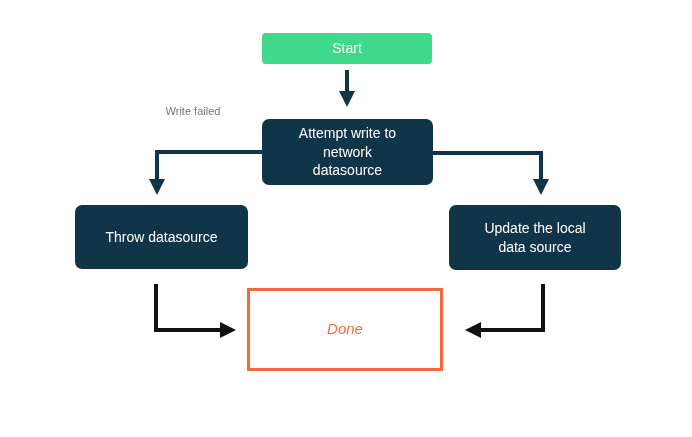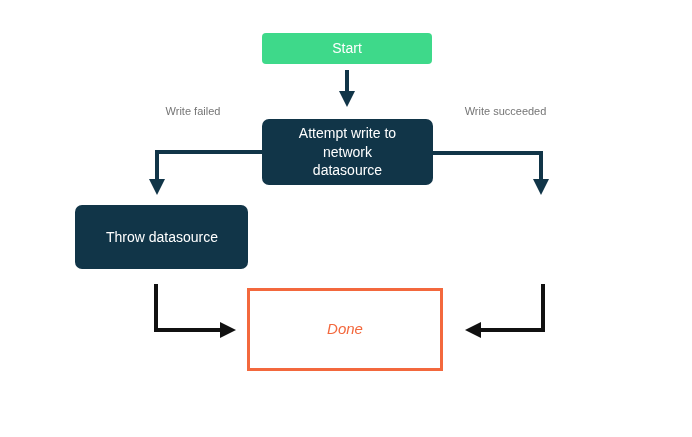--- a/index.html
+++ b/index.html
@@ -36,21 +36,20 @@
     color: #ffffff;
     border-radius: 4px;
     font-size: 14px;
   }
   .node-process {
     background: var(--navy);
     color: #ffffff;
     border-radius: 7px;
     font-size: 14px;
     padding: 6px 30px;
-    justify-content: flex-end;
   }
   .node-attempt { left: 262px; top: 119px; width: 171px; height: 66px; }
   .node-throw   { left: 75px;  top: 205px; width: 173px; height: 64px; }
   .node-update  { left: 449px; top: 205px; width: 172px; height: 65px; }
   .node-done {
     left: 247px; top: 288px; width: 196px; height: 83px;
     background: var(--white);
     border: 3px solid var(--orange);
     color: var(--orange);
     font-size: 15px;
@@ -113,24 +112,26 @@
   <div class="node node-start">
     <span>Start</span>
   </div>
 
   <div class="node node-process node-attempt">
     <span>Attempt write to network datasource</span>
   </div>
 
   <div class="edge-label label-write-failed">Write failed</div>
 
-  <div class="edge-label label-write-succeeded">Write succeeded</div>
 
   <div class="node node-process node-throw">
     <span>Throw datasource</span>
   </div>
 
+  <div class="node node-process node-update">
+    <span>Update the local data source</span>
+  </div>
 
   <div class="node node-done">
     <span>Done</span>
   </div>
 
 </div>
 
 </body></html>

